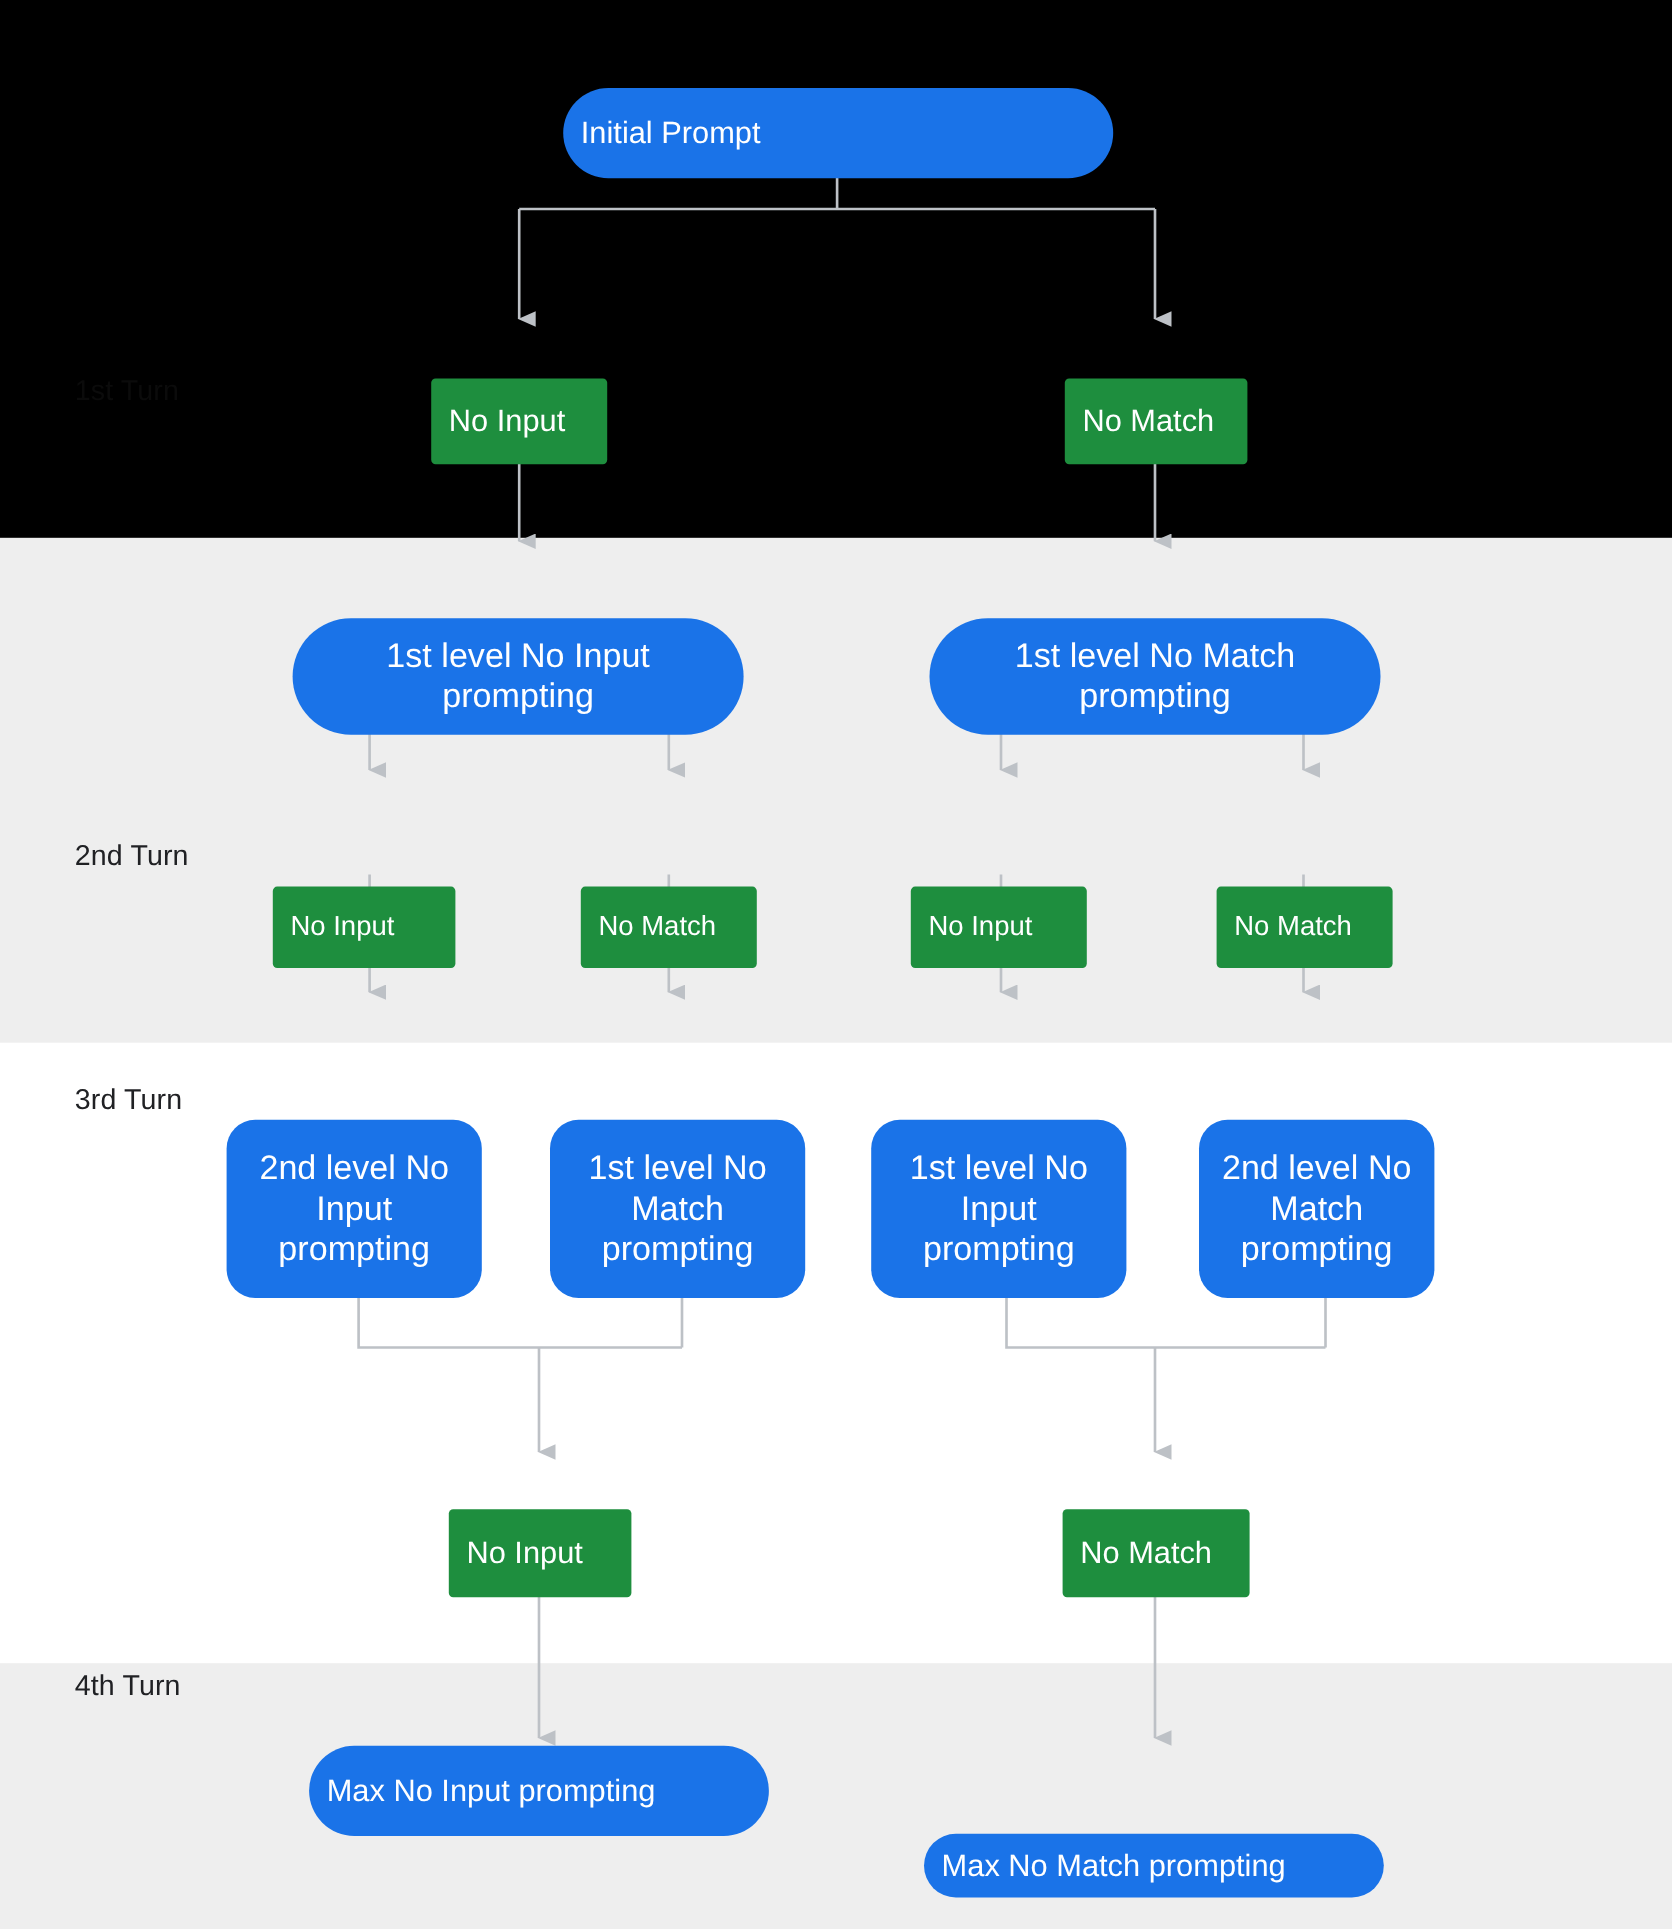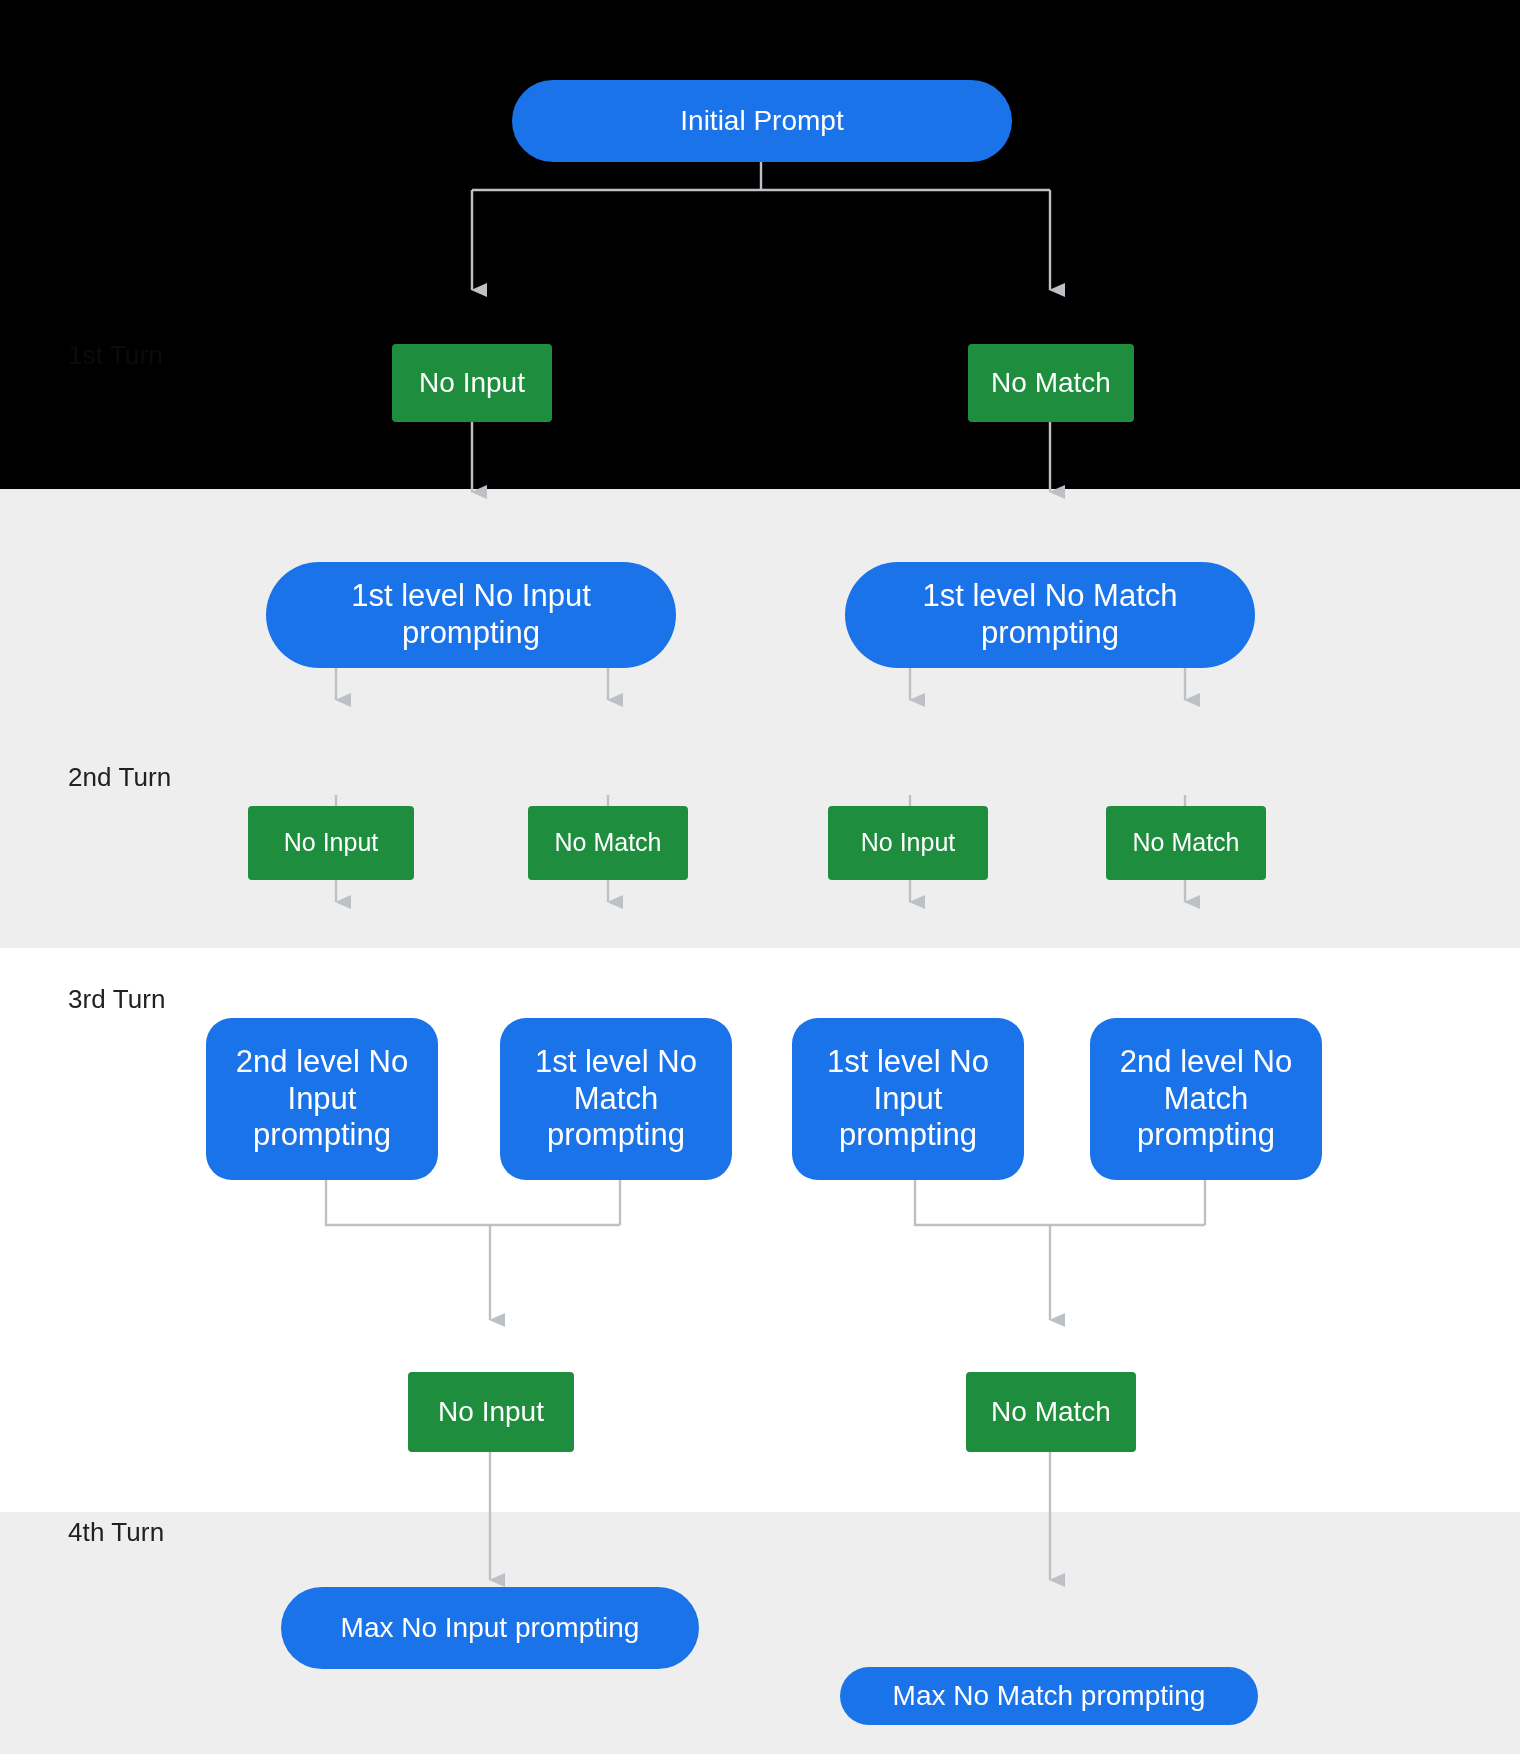--- a/index.html
+++ b/index.html
@@ -28,21 +28,21 @@
   .turn-label.dark-bg{color:#0b0b0b;}
 
   
   #connectors{position:absolute;left:0;top:0;width:1520px;height:1754px;}
 
   
   .node{
     position:absolute;
     display:flex;
     align-items:center;
-    justify-content:center;
+    justify-content:flex-start;
     text-align:center;
     color:#ffffff;
     box-sizing:border-box;
     line-height:1.18;
   }
   .node.blue{background:#1a73e8;}
   .node.green{background:#1e8e3e;}
 
   .pill{border-radius:999px;}
   .rounded-lg{border-radius:26px;}
@@ -140,21 +140,21 @@
 
 <div class="node blue rounded-lg f-26" style="left:206px;top:1018px;width:232px;height:162px;">
   <span>2nd level No Input prompting</span>
 </div>
 <div class="node blue rounded-lg f-26" style="left:500px;top:1018px;width:232px;height:162px;">
   <span>1st level No Match prompting</span>
 </div>
 <div class="node blue rounded-lg f-26" style="left:792px;top:1018px;width:232px;height:162px;">
   <span>1st level No Input prompting</span>
 </div>
-<div class="node blue rounded-lg f-26" style="left:1090px;top:1018px;width:232px;height:162px;">
+<div class="node blue rounded-lg f-26" style="left:1090px;top:1018px;width:214px;height:162px;">
   <span>2nd level No Match prompting</span>
 </div>
 
 <div class="node green rounded-sm f-28" style="left:408px;top:1372px;width:166px;height:80px;">
   <span>No Input</span>
 </div>
 <div class="node green rounded-sm f-28" style="left:966px;top:1372px;width:170px;height:80px;">
   <span>No Match</span>
 </div>
 

